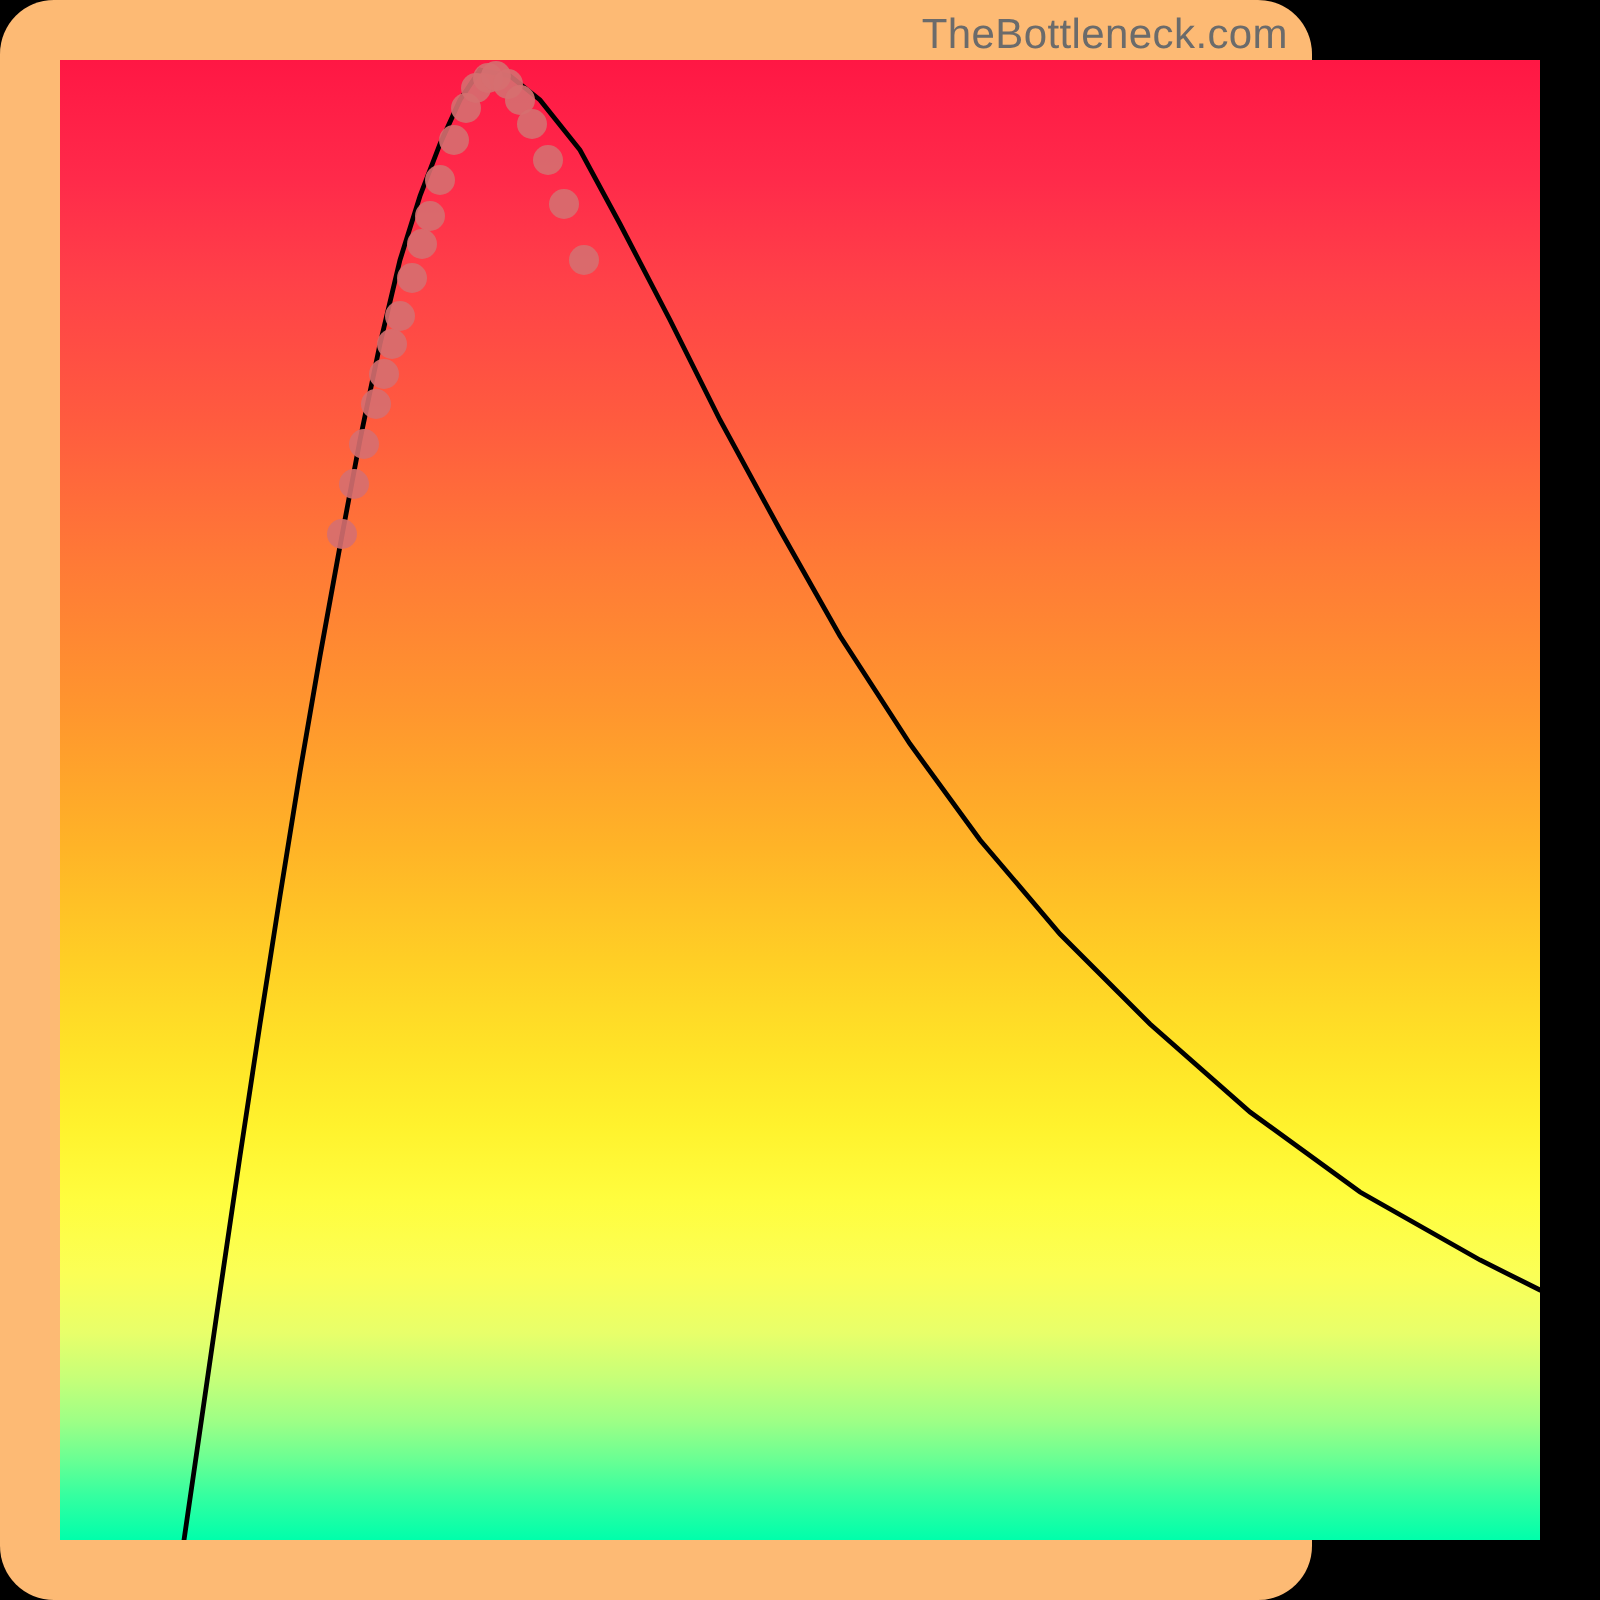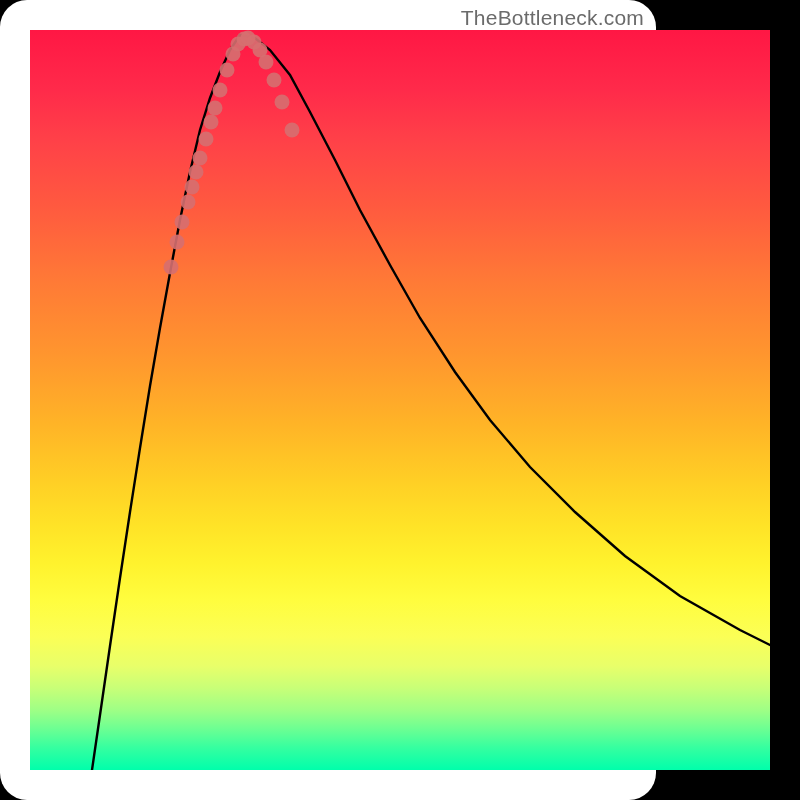--- a/index.html
+++ b/index.html
@@ -8,21 +8,21 @@
     width: 800px;
     height: 800px;
     overflow: hidden;
     background: #000;
     font-family: Arial, Helvetica, sans-serif;
   }
   .frame {
     position: relative;
     width: 656px;
     height: 800px;
-    background: #ffffff;
+    background: #fdba74;
     border-radius: 27px;
   }
   .plot-area {
     position: absolute;
     left: 30px;
     top: 30px;
     width: 740px;
     height: 740px;
     overflow: hidden;
   }

